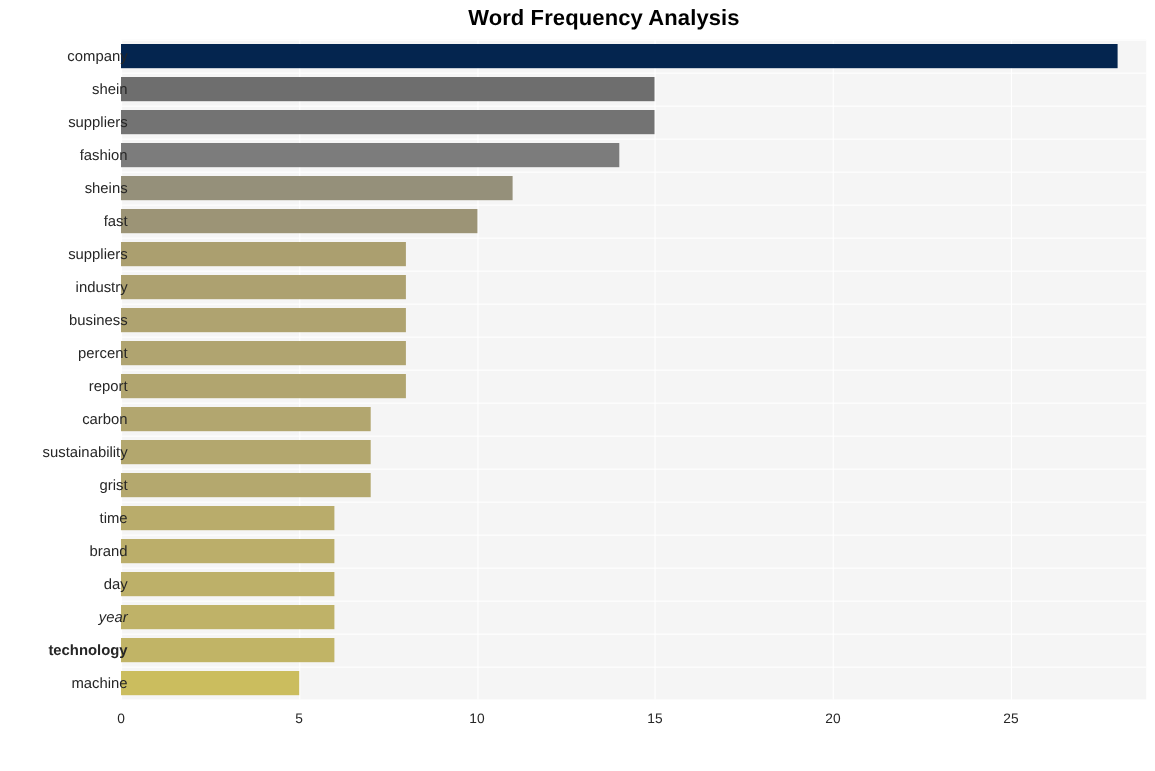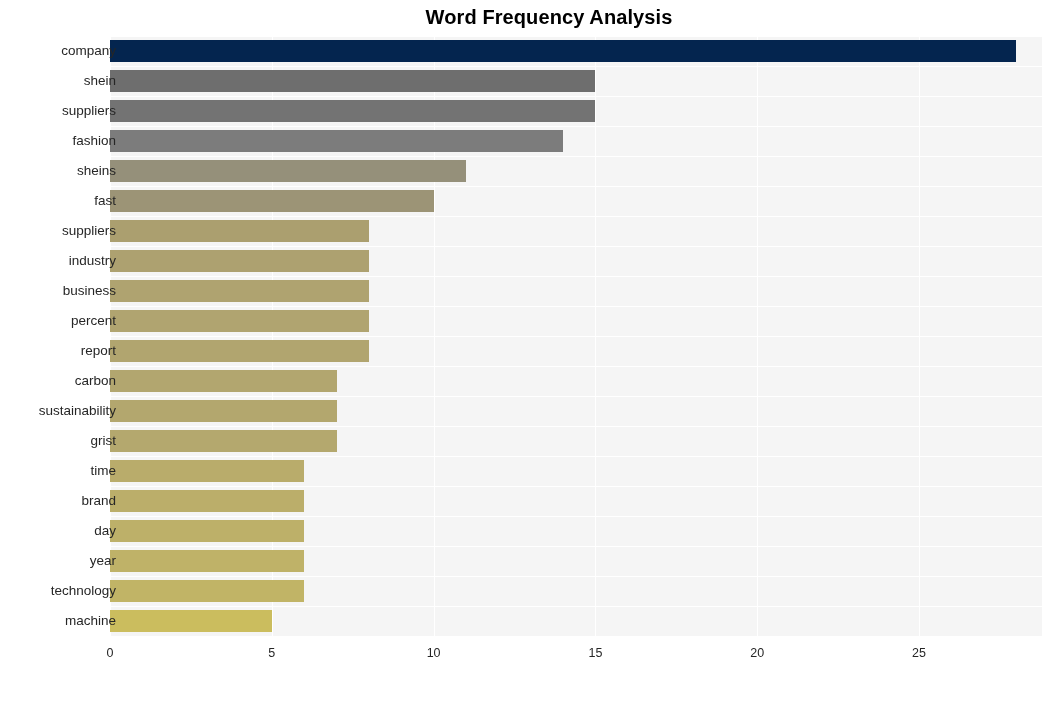--- a/index.html
+++ b/index.html
@@ -196,22 +196,22 @@
       <div class="ytick-label" style="top: 218px;">industry</div>
       <div class="ytick-label" style="top: 248px;">business</div>
       <div class="ytick-label" style="top: 278px;">percent</div>
       <div class="ytick-label" style="top: 308px; padding-left: 24px;">report</div>
       <div class="ytick-label" style="top: 338px; padding-left: 29px;">carbon</div>
       <div class="ytick-label" style="top: 368px;">sustainability</div>
       <div class="ytick-label" style="top: 398px;">grist</div>
       <div class="ytick-label" style="top: 428px;">time</div>
       <div class="ytick-label" style="top: 458px;">brand</div>
       <div class="ytick-label" style="top: 488px;">day</div>
-      <div class="ytick-label" style="top: 518px;">year</div>
-      <div class="ytick-label" style="top: 548px;">technology</div>
+      <div class="ytick-label" style="top: 518px; font-style: italic;">year</div>
+      <div class="ytick-label" style="top: 548px; font-weight: bold;">technology</div>
       <div class="ytick-label" style="top: 578px;">machine</div>
     </div>
 
   <div class="xaxis" id="xaxis">
       <div class="xtick-label" style="left: 0px;">0</div>
       <div class="xtick-label" style="left: 161.806px;">5</div>
       <div class="xtick-label" style="left: 323.611px;">10</div>
       <div class="xtick-label" style="left: 485.417px;">15</div>
       <div class="xtick-label" style="left: 647.222px;">20</div>
       <div class="xtick-label" style="left: 809.028px;">25</div>

